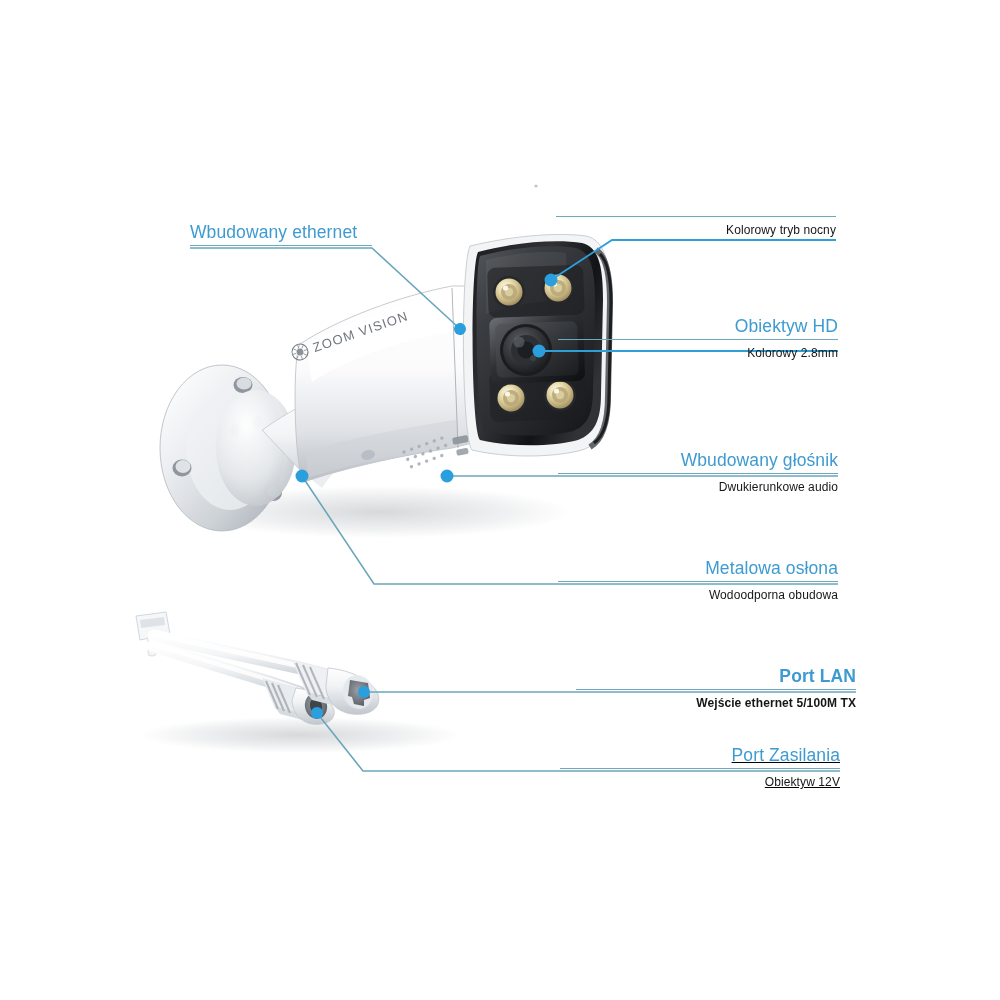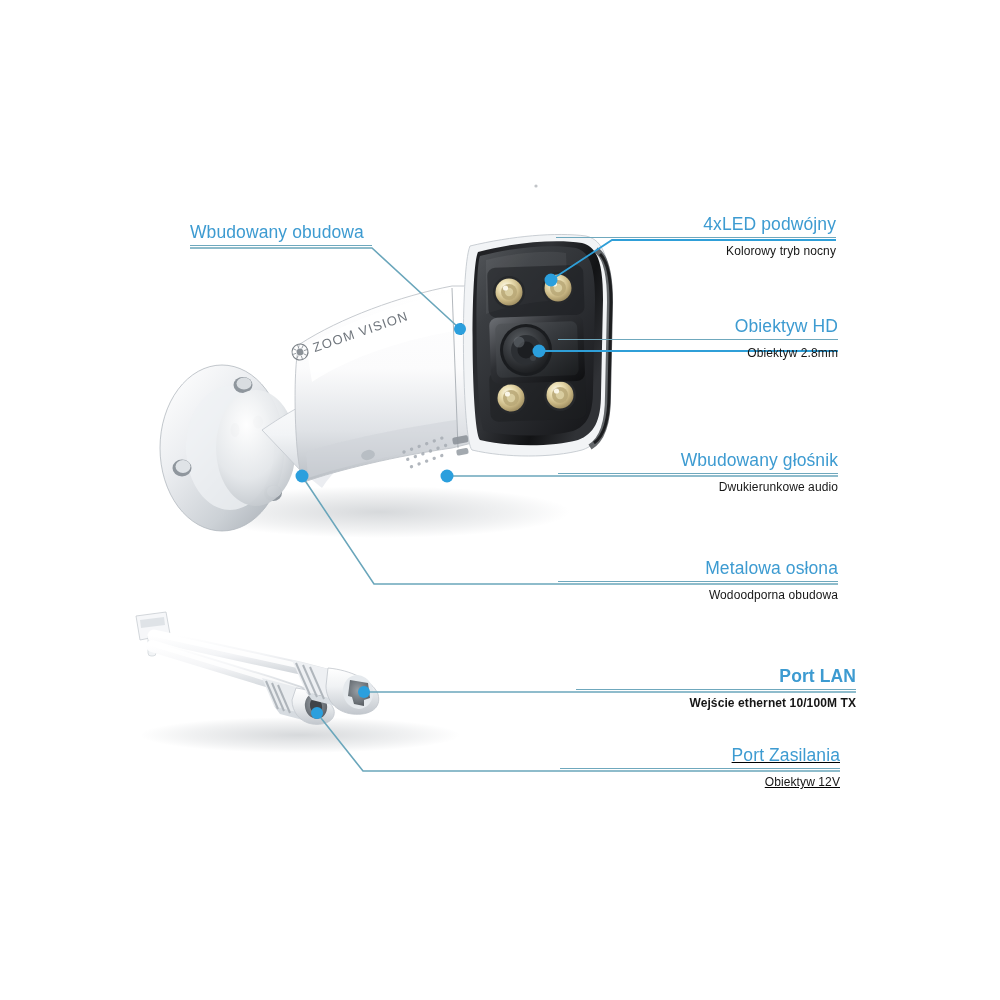--- a/index.html
+++ b/index.html
@@ -331,52 +331,51 @@
 
       <path class="lead" d="M364,692 L856,692"></path>
       <circle class="dot" cx="364" cy="692" r="6"></circle>
 
       <path class="lead" d="M317,713 L363,771 L840,771"></path>
       <circle class="dot" cx="317" cy="713" r="6"></circle>
     </g>
   </svg>
 
   <div class="callout left" style="left:190px; top:222px; width:182px;">
-    <div class="title">Wbudowany obudowa</div>
+    <div class="title">Wbudowany ethernet</div>
     <div class="rule"></div>
   </div>
 
   <div class="callout right" style="left:556px; top:214px; width:280px;">
-    <div class="title">4xLED podwójny</div>
     <div class="rule"></div>
     <div class="sub">Kolorowy tryb nocny</div>
   </div>
 
   <div class="callout right" style="left:558px; top:316px; width:280px;">
     <div class="title">Obiektyw HD</div>
     <div class="rule"></div>
-    <div class="sub">Obiektyw 2.8mm</div>
+    <div class="sub">Kolorowy 2.8mm</div>
   </div>
 
   <div class="callout right" style="left:558px; top:558px; width:280px;">
     <div class="title">Metalowa osłona</div>
     <div class="rule"></div>
     <div class="sub">Wodoodporna obudowa</div>
   </div>
 
   <div class="callout right" style="left:558px; top:450px; width:280px;">
     <div class="title">Wbudowany głośnik</div>
     <div class="rule"></div>
     <div class="sub">Dwukierunkowe audio</div>
   </div>
 
   <div class="callout right" style="left:576px; top:666px; width:280px;font-weight:bold;">
     <div class="title">Port LAN</div>
     <div class="rule"></div>
-    <div class="sub">Wejście ethernet 10/100M TX</div>
+    <div class="sub">Wejście ethernet 5/100M TX</div>
   </div>
 
   <div class="callout right" style="left:560px; top:745px; width:280px;text-decoration:underline;">
     <div class="title">Port Zasilania</div>
     <div class="rule"></div>
     <div class="sub">Obiektyw 12V</div>
   </div>
 
 </div>
 

